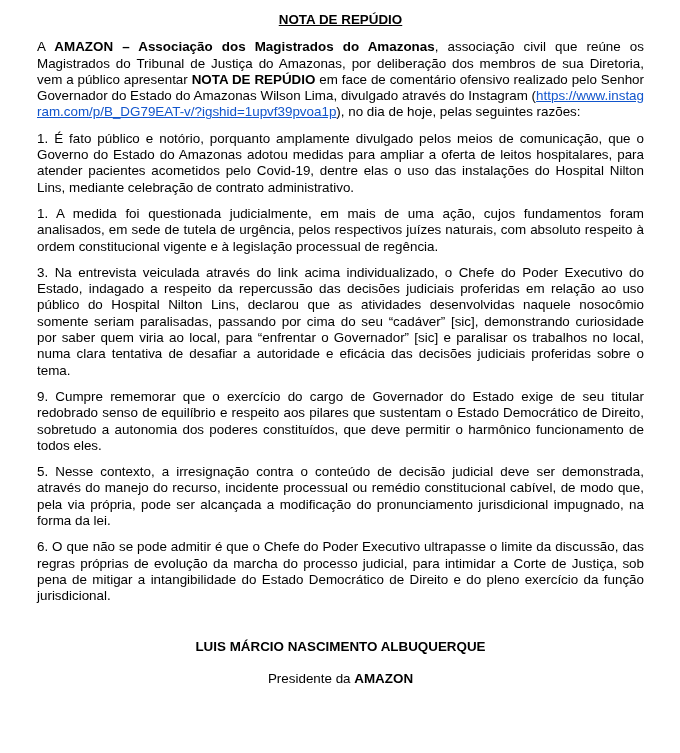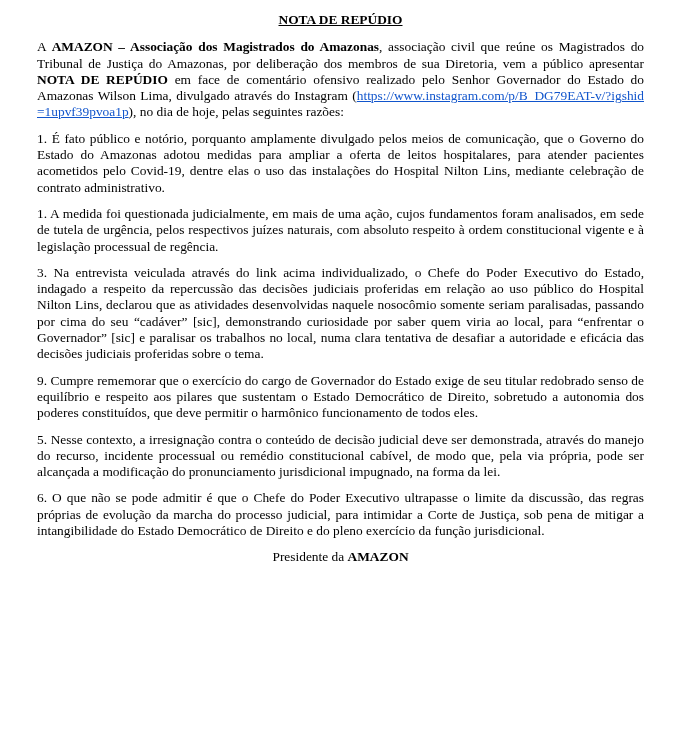--- a/index.html
+++ b/index.html
@@ -10,21 +10,21 @@
   body {
     width: 680px;
     height: 753px;
     overflow: hidden;
   }
   .page {
     box-sizing: border-box;
     width: 680px;
     height: 753px;
     padding: 12px 36px 0 37px;
-    font-family: Liberation Serif, serif;
+    font-family: Liberation Sans, sans-serif;
     font-size: 13.4px;
     line-height: 16.3px;
     color: #000000;
     background: #ffffff;
   }
   .doc-title {
     margin: 0 0 11px 0;
     text-align: center;
     font-size: 13.4px;
     font-weight: bold;
@@ -43,21 +43,21 @@
   .dateline {
     margin: 0;
     text-align: center;
   }
   .sig-name {
     margin: 34px 0 0 0;
     text-align: center;
     font-weight: bold;
   }
   .sig-role {
-    margin: 4px;
+    margin: 16px;
     text-align: center;
   }
 </style>
 </head>
 <body>
 
 <div class="page">
 
   <h1 class="doc-title">NOTA DE REPÚDIO</h1>
 
@@ -70,16 +70,17 @@
   <p class="para">3. Na entrevista veiculada através do link acima individualizado, o Chefe do Poder Executivo do Estado, indagado a respeito da repercussão das decisões judiciais proferidas em relação ao uso público do Hospital Nilton Lins, declarou que as atividades desenvolvidas naquele nosocômio somente seriam paralisadas, passando por cima do seu “cadáver” [sic], demonstrando curiosidade por saber quem viria ao local, para “enfrentar o Governador” [sic] e paralisar os trabalhos no local, numa clara tentativa de desafiar a autoridade e eficácia das decisões judiciais proferidas sobre o tema.</p>
 
   <p class="para">9. Cumpre rememorar que o exercício do cargo de Governador do Estado exige de seu titular redobrado senso de equilíbrio e respeito aos pilares que sustentam o Estado Democrático de Direito, sobretudo a autonomia dos poderes constituídos, que deve permitir o harmônico funcionamento de todos eles.</p>
 
   <p class="para">5. Nesse contexto, a irresignação contra o conteúdo de decisão judicial deve ser demonstrada, através do manejo do recurso, incidente processual ou remédio constitucional cabível, de modo que, pela via própria, pode ser alcançada a modificação do pronunciamento jurisdicional impugnado, na forma da lei.</p>
 
   <p class="para">6. O que não se pode admitir é que o Chefe do Poder Executivo ultrapasse o limite da discussão, das regras próprias de evolução da marcha do processo judicial, para intimidar a Corte de Justiça, sob pena de mitigar a intangibilidade do Estado Democrático de Direito e do pleno exercício da função jurisdicional.</p>
 
 
 
+  <p class="sig-name">LUIS MÁRCIO NASCIMENTO ALBUQUERQUE</p>
 
   <p class="sig-role"><span>Presidente da </span><b>AMAZON</b></p>
 
 </div>
 
 </body></html>

